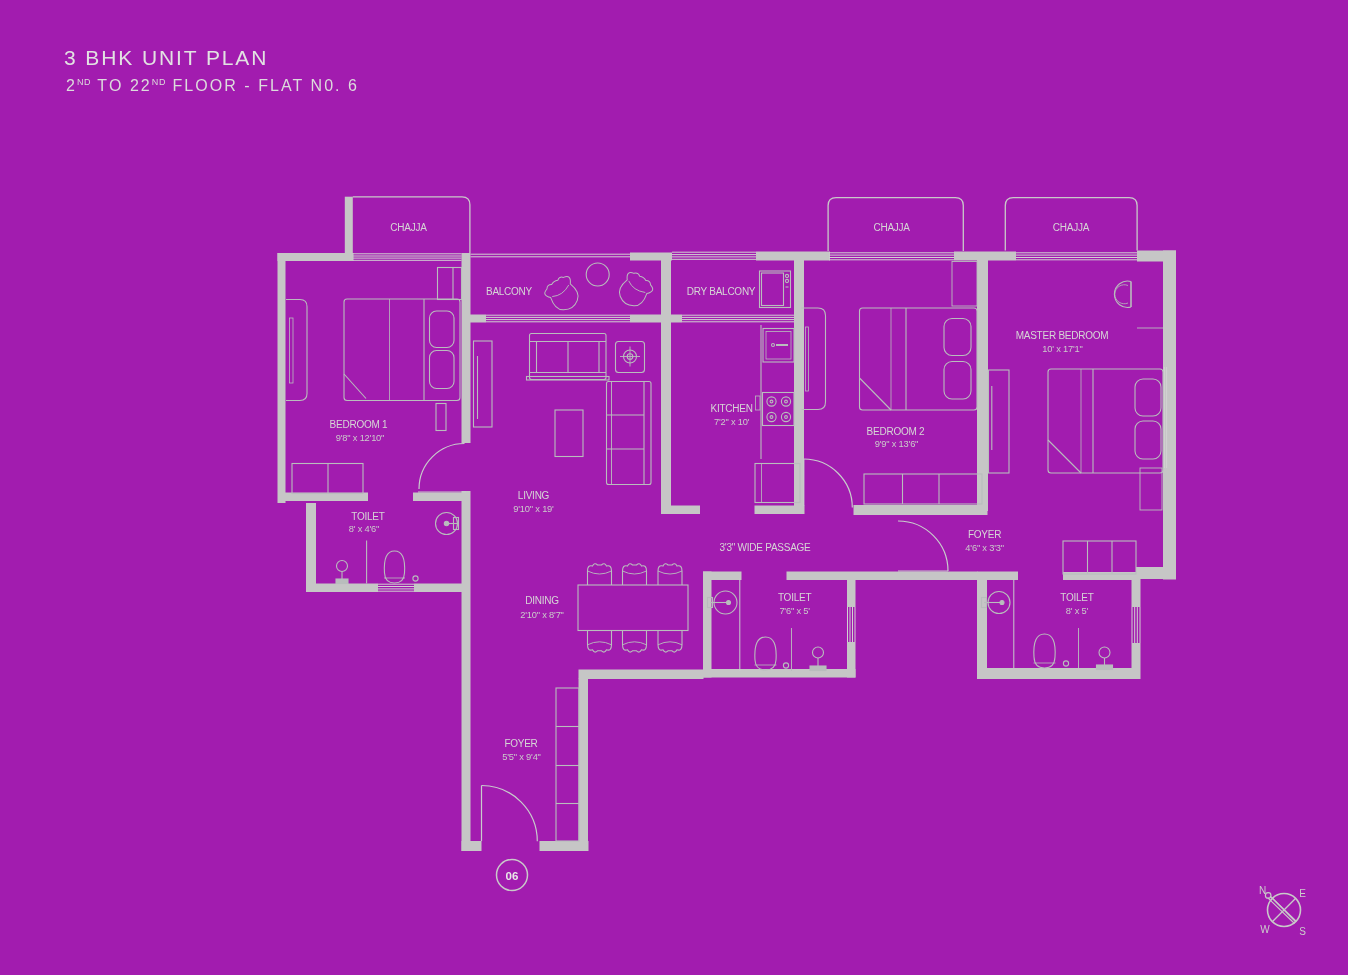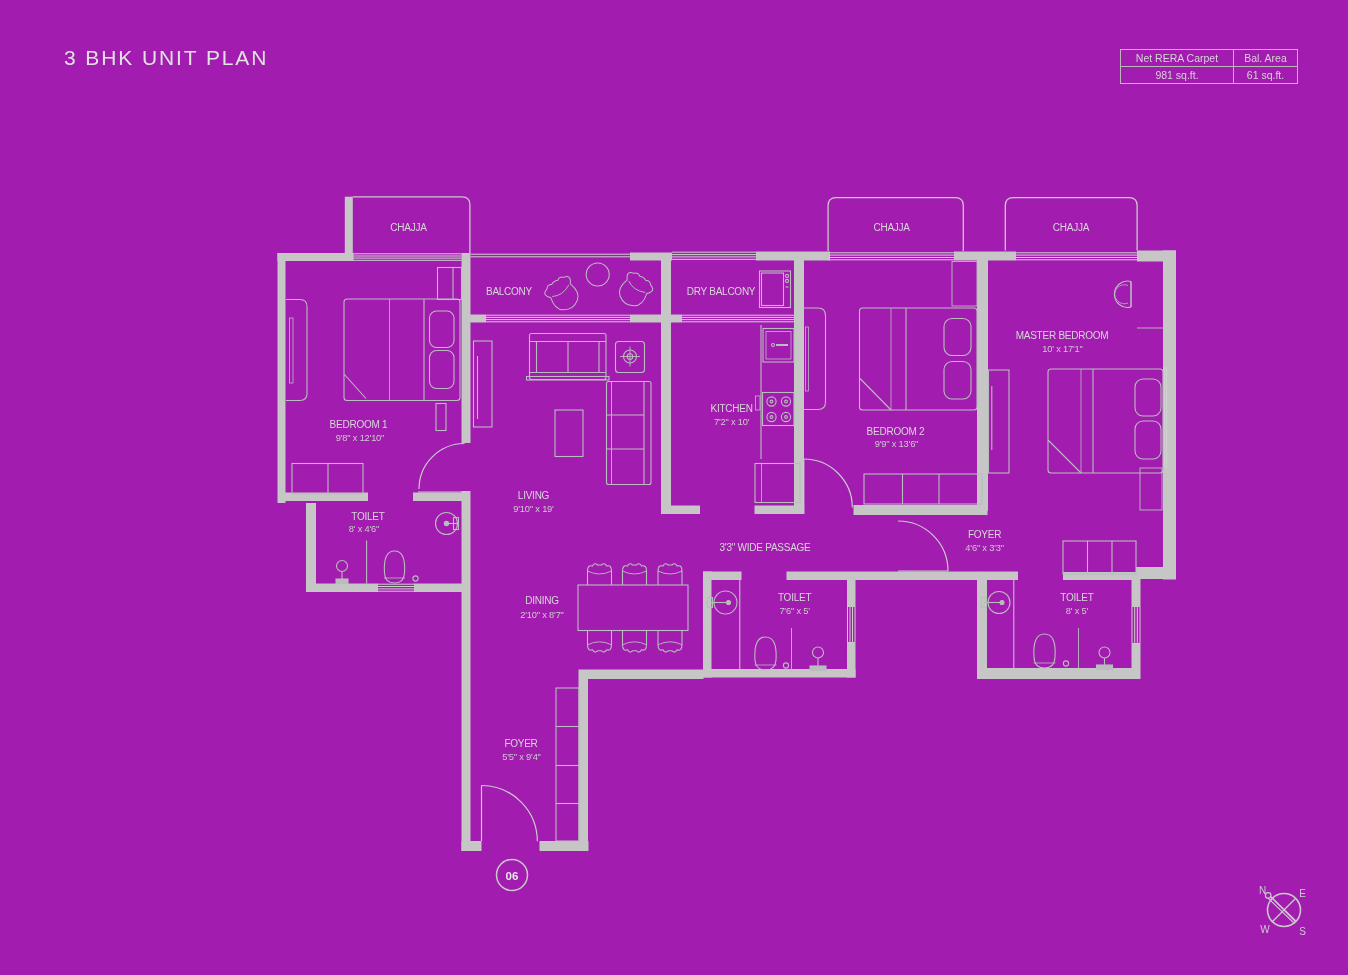--- a/index.html
+++ b/index.html
@@ -12,33 +12,22 @@
   svg text{font-family:"Liberation Sans",sans-serif;}
   .lbl{font-size:10px;fill:#d6d6d6;text-anchor:middle;letter-spacing:-0.25px;}
   .dim{font-size:9.3px;fill:#cbcbcb;text-anchor:middle;letter-spacing:-0.2px;}
 </style>
 </head>
 <body>
 <div class="page">
 
 <div class="title">3 BHK UNIT PLAN</div>
 
-
-<table class="area">
-<tbody>
-        <tr>
-          <td style="width:112px;height:16px;">Net RERA Carpet</td>
-          <td style="width:63px;">Bal. Area</td>
-        </tr>
-<tr>
-          <td style="height:16px;">981 sq.ft.</td>
-          <td>61 sq.ft.</td>
-        </tr>
-</tbody>
-    </table>
+<div class="subtitle">2<sup>ND</sup> TO 22<sup>ND</sup> FLOOR - FLAT N0. 6</div>
+
 <svg width="1348" height="975" viewBox="0 0 1348 975" style="position:absolute;left:0;top:0;">
 <g id="WALLS" fill="#c6c6c6" stroke="none">
 
 <rect x="277.5" y="253" width="8" height="250"></rect>
 
 <rect x="277.5" y="253" width="76" height="8"></rect>
 
 <rect x="344.8" y="196.7" width="8" height="60"></rect>
 
 <rect x="461.5" y="253" width="9" height="190"></rect>

